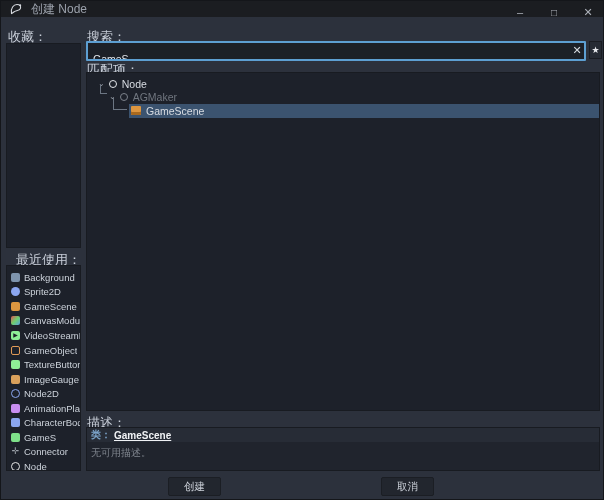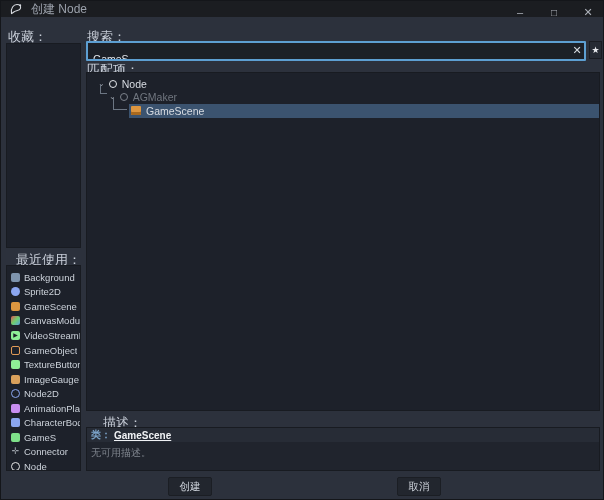--- a/index.html
+++ b/index.html
@@ -95,27 +95,27 @@
     position:absolute; left:0; top:0; width:100%; height:14px;
     background:#272c36; display:flex; align-items:center; padding-left:4px;
     font-size:10px;
   }
   .class-prefix { color:#7ba3c9; font-weight:bold; margin-right:3px; }
   .class-link { color:#f0f2f5; font-weight:bold; text-decoration:underline; cursor:default; }
   .desc-body { position:absolute; left:4px; top:18px; font-size:10px; color:#80868f; }
 
   
   .btn {
-    position:absolute; top:476px; height:19px; width:44px;
+    position:absolute; top:476px; height:19px; width:53px;
     background:#22262e; border:1px solid #1b1e24; border-radius:2px;
     color:#ccd1d9; font-size:10.5px; display:flex; align-items:center; justify-content:center;
     cursor:default;
   }
   .btn-create { left:167px; }
-  .btn-cancel { left:396px; }
+  .btn-cancel { left:380px; }
 </style>
 </head>
 <body>
 
 <div class="window">
 
   <div class="titlebar">
     <svg class="app-icon" viewBox="0 0 14 14">
       <path d="M2.5 11.5 C1.5 6 4.5 2.5 8 2.5 C11 2.5 12.3 4.5 11.3 6.7 C10.3 8.8 6.5 8.6 4.8 10 C3.8 10.8 3 11.3 2.5 11.5 Z" fill="none" stroke="#d8dbe0" stroke-width="1.1"></path>
       <circle cx="11.2" cy="3.2" r="1" fill="#d8dbe0"></circle>
@@ -228,21 +228,21 @@
       <span class="tw dim">AGMaker</span>
     </div>
 
     <div class="guide" style="left:26px; top:25px; width:14px; height:12px;"></div>
     <div class="tree-row" style="left:44px; top:31px;">
       <span class="gs-ico"></span>
       <span class="tw">GameScene</span>
     </div>
   </div>
 
-  <div class="sec-label" style="left:102px; top:413px;font-family:Liberation Serif, serif;">描述：</div>
+  <div class="sec-label" style="left:86px; top:413px;font-family:Liberation Serif, serif;">描述：</div>
   <div class="panel desc-panel">
     <div class="class-row">
       <span class="class-prefix">类：</span>
       <span class="class-link">GameScene</span>
     </div>
     <div class="desc-body">无可用描述。</div>
   </div>
 
   <div class="btn btn-create">创建</div>
   <div class="btn btn-cancel">取消</div>

